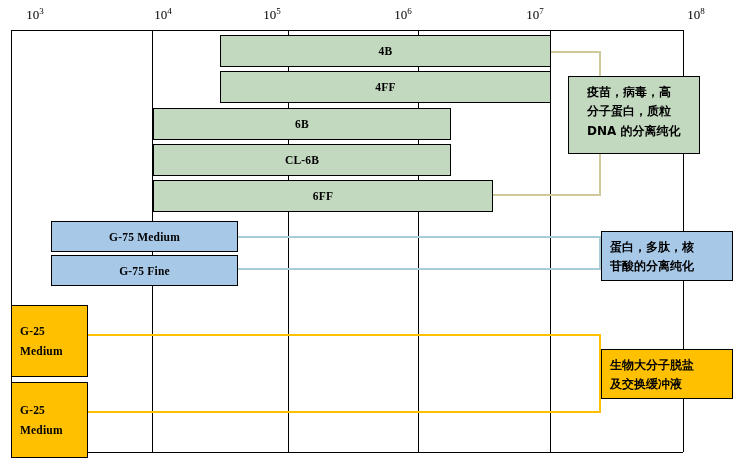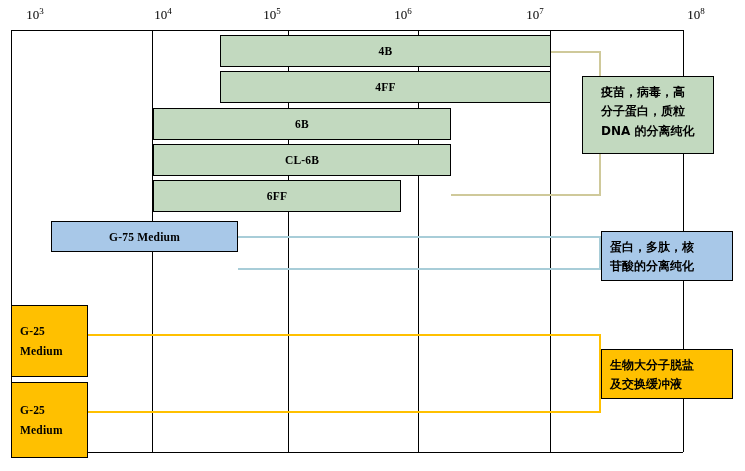--- a/index.html
+++ b/index.html
@@ -106,38 +106,41 @@
   </div>
   <div class="bar green" style="left:220px;top:71px;width:331px;height:32px;">
     <span>4FF</span>
   </div>
   <div class="bar green" style="left:153px;top:108px;width:298px;height:32px;text-align:center;">
     <span>6B</span>
   </div>
   <div class="bar green" style="left:153px;top:144px;width:298px;height:32px;">
     <span>CL-6B</span>
   </div>
-  <div class="bar green" style="left:153px;top:180px;width:248px;height:32px;align-items:center;">
+  <div class="bar green" style="left:153px;top:180px;width:340px;height:32px;align-items:center;">
     <span>6FF</span>
   </div>
 
   <div class="bar blue" style="left:51px;top:221px;width:187px;height:31px;">
     <span>G-75 Medium</span>
+  </div>
+  <div class="bar blue" style="left:51px;top:255px;width:187px;height:31px;">
+    <span>G-75 Fine</span>
   </div>
 
   <div class="bar yellow" style="left:11px;top:299px;width:77px;height:72px;">
     <span>G-25</span>
     <span>Medium</span>
   </div>
   <div class="bar yellow" style="left:11px;top:376px;width:77px;height:76px;">
     <span>G-25</span>
     <span>Medium</span>
   </div>
 
-  <div class="legend green" style="left:582px;top:76px;width:132px;height:78px;padding-left:18px;">
+  <div class="legend green" style="left:568px;top:76px;width:132px;height:78px;padding-left:18px;">
     <span>疫苗，病毒，高</span>
     <span>分子蛋白，质粒</span>
     <span>DNA 的分离纯化</span>
   </div>
 
   <div class="legend blue" style="left:601px;top:231px;width:132px;height:50px;">
     <span>蛋白，多肽，核</span>
     <span>苷酸的分离纯化</span>
   </div>
 

